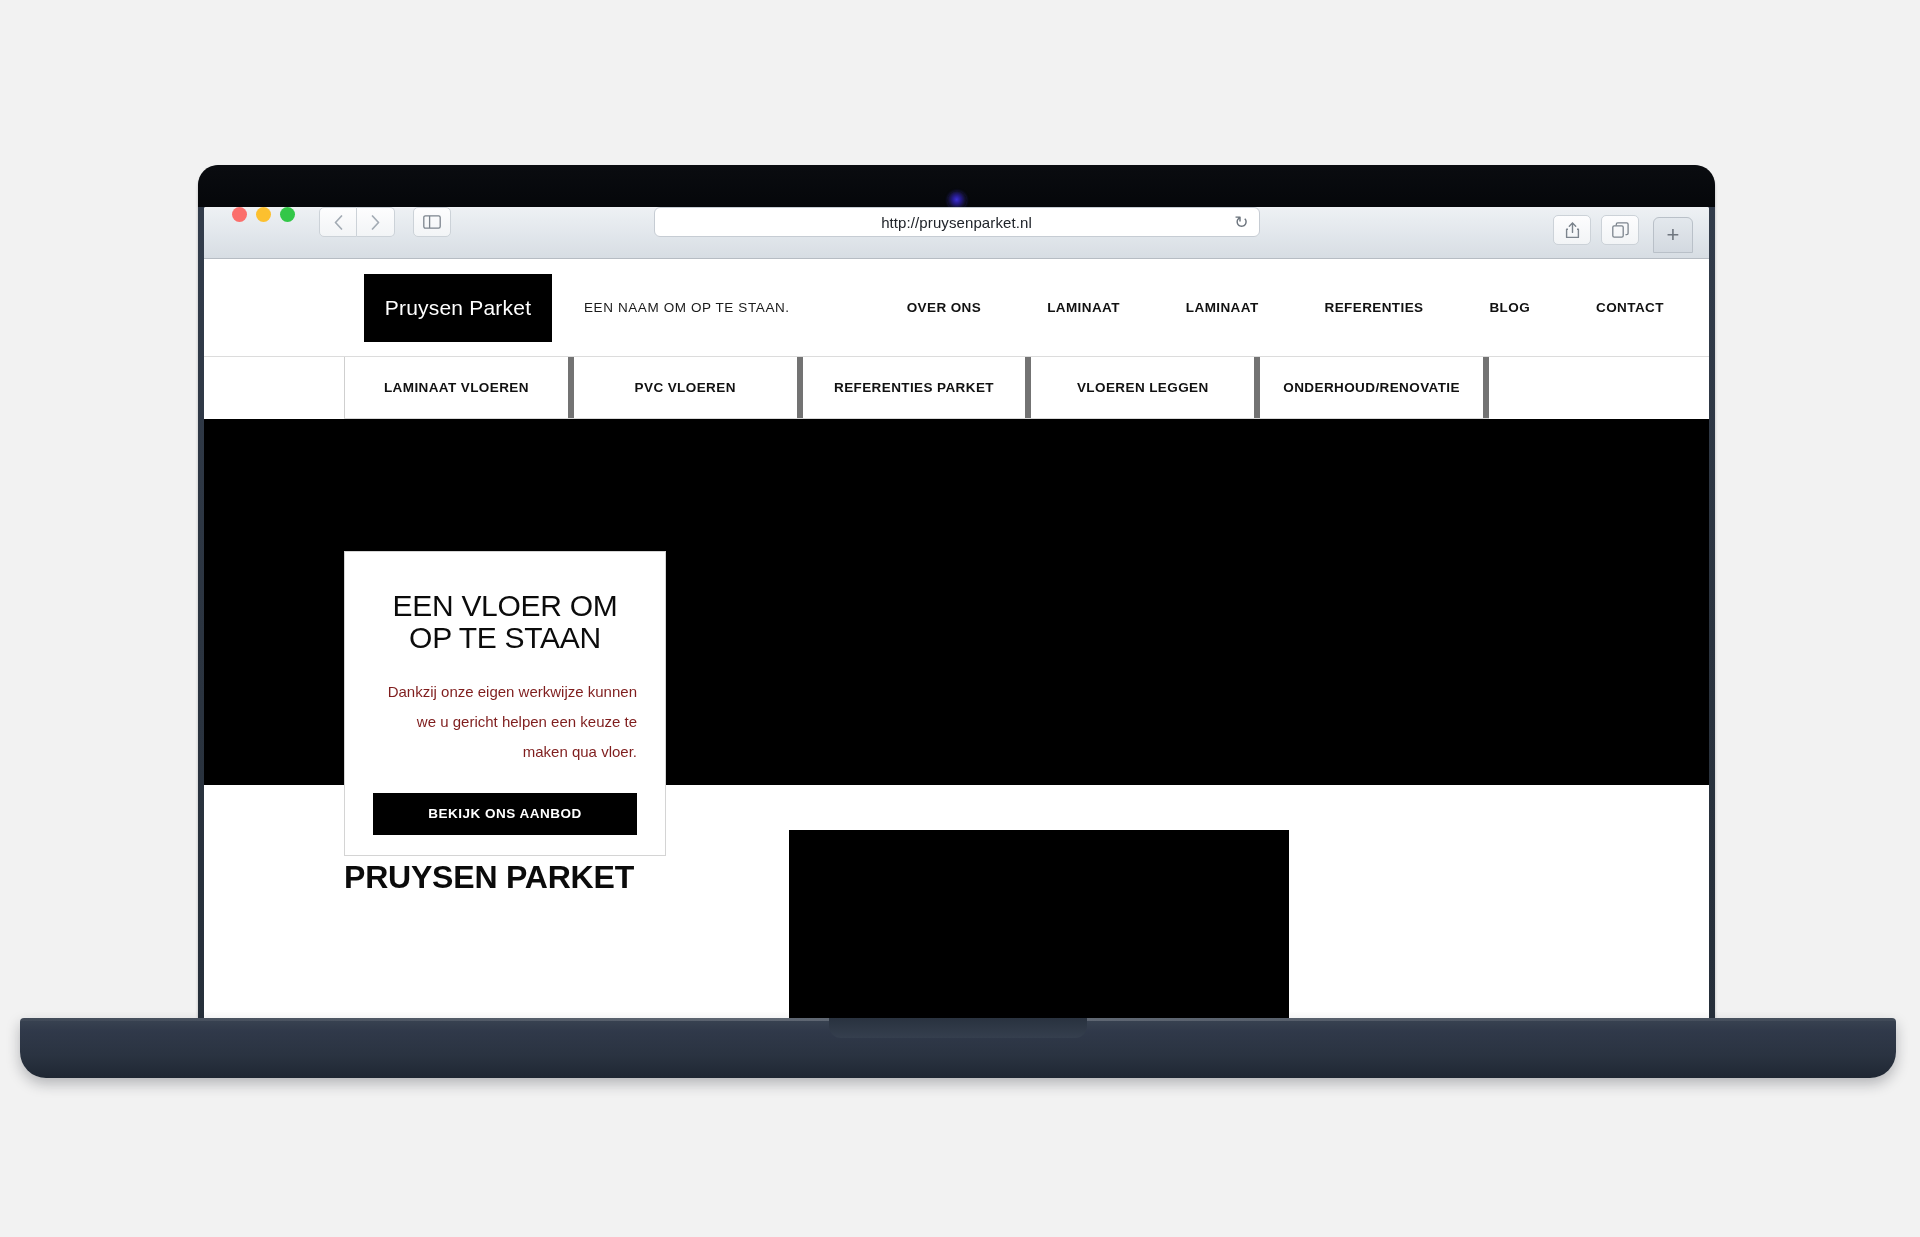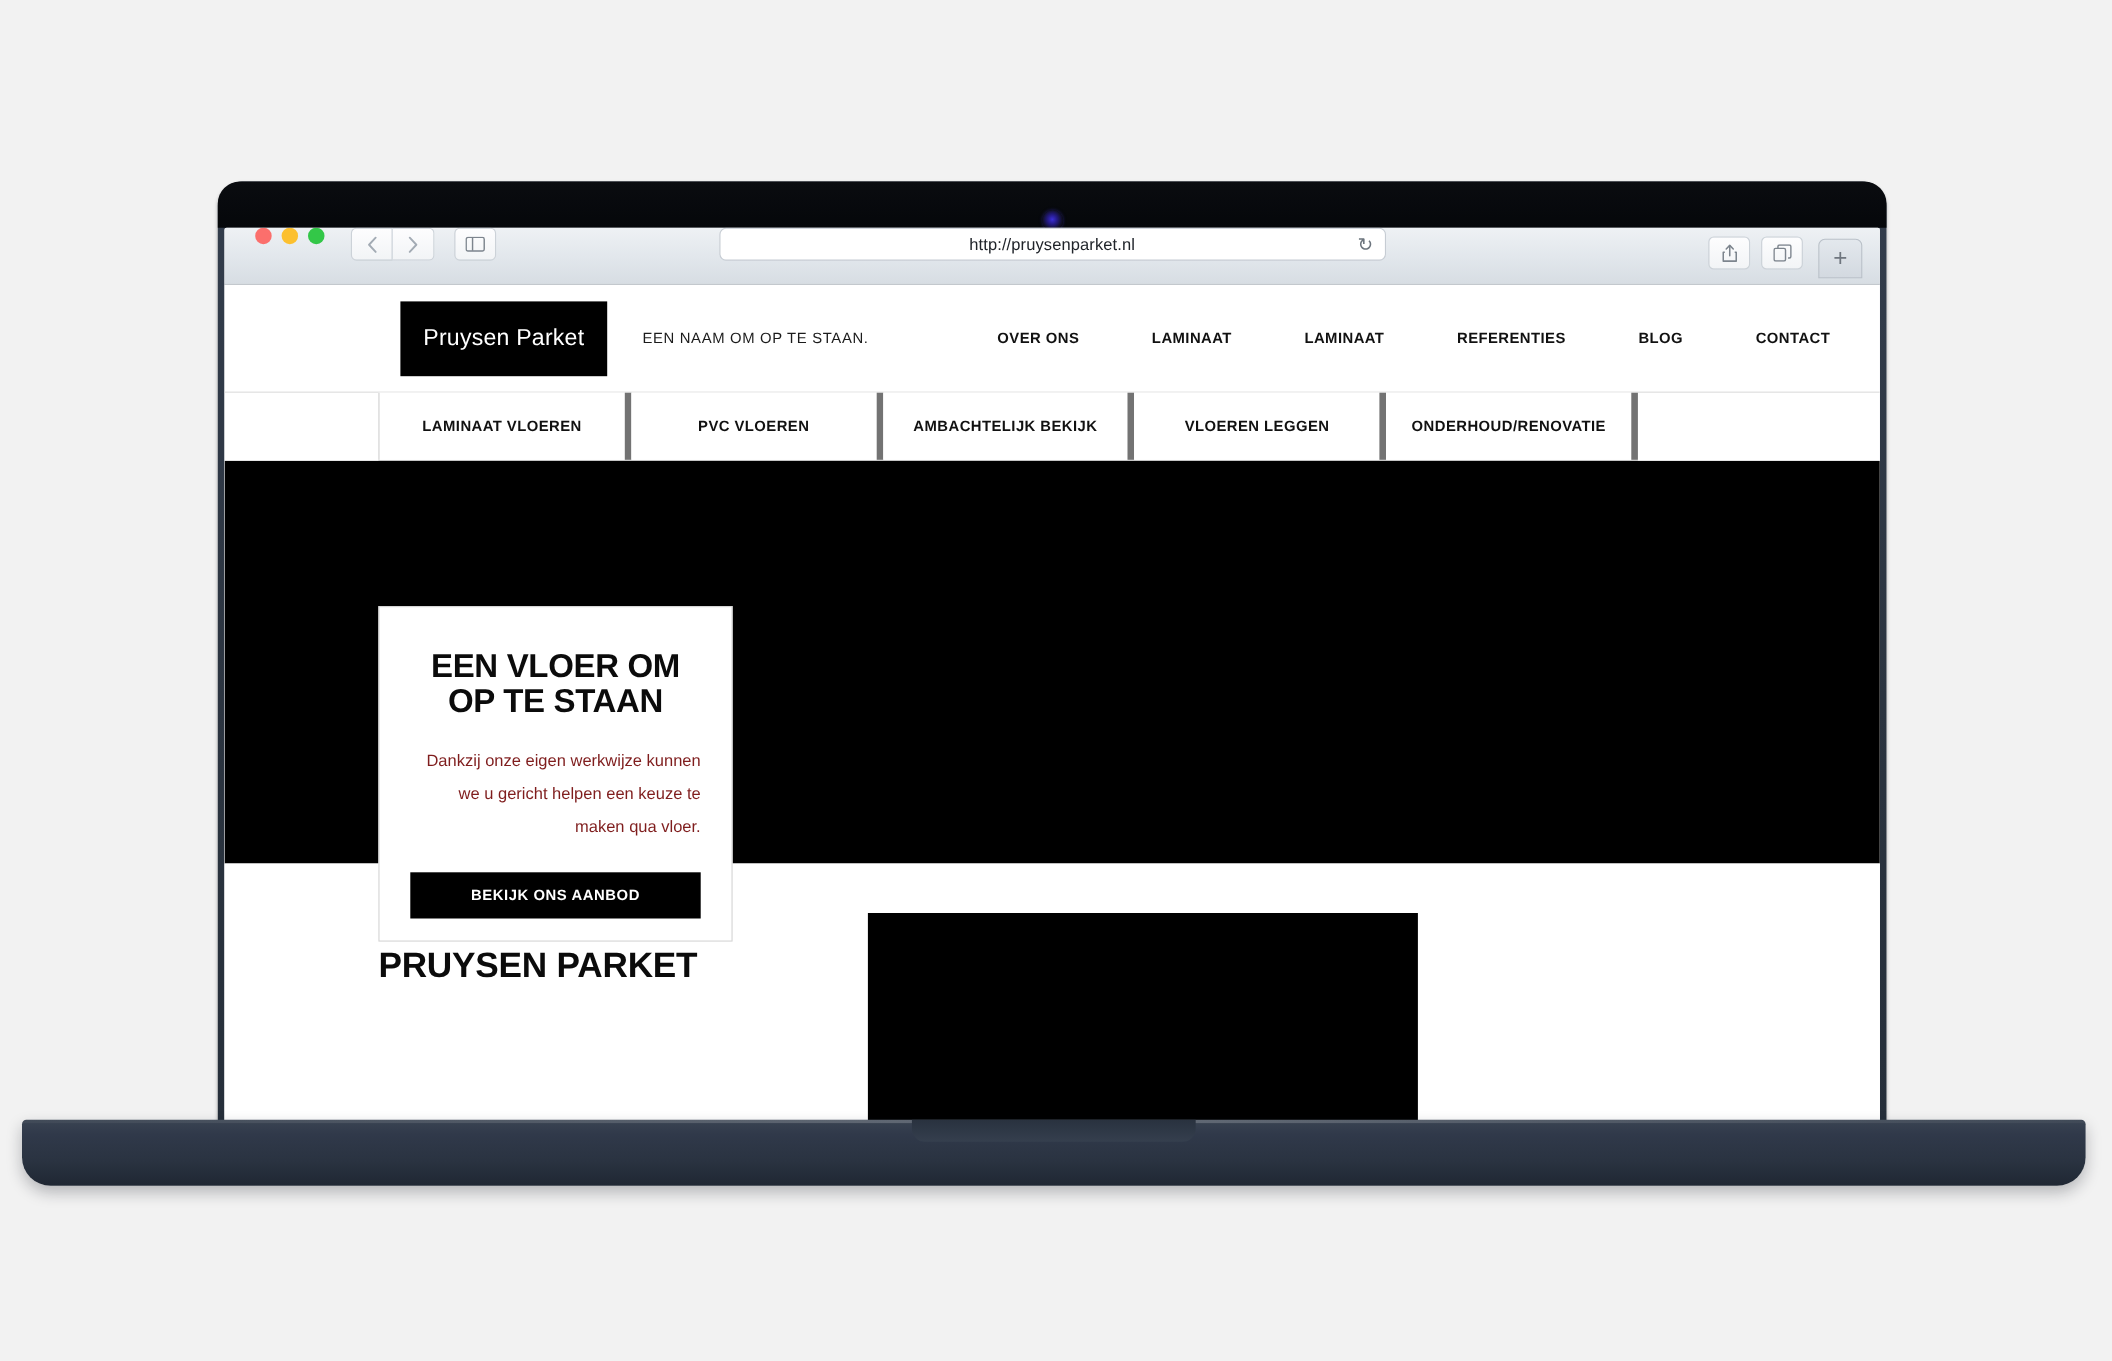--- a/index.html
+++ b/index.html
@@ -150,21 +150,21 @@
   }
   .hero-card {
     position: absolute; left: 140px; top: 132px;
     width: 322px; height: 305px;
     background: #fff; border: 1px solid #d4d4d4;
     padding: 38px 28px 0 28px;
     text-align: center;
     z-index: 4;
   }
   .hero-card h1 {
-    font-size: 30px; font-weight: bold; line-height: 1.08;
+    font-size: 30px; font-weight: normal; line-height: 1.08;
     letter-spacing: -.3px; color: #0b0b0b; margin-bottom: 22px;
   }
   .hero-card p {
     font-size: 15px; line-height: 2.0; color: #7f1d1d; font-weight: 400;
     margin-bottom: 26px;
     text-align: right;
   }
   .cta {
     display: block; width: 100%; height: 42px; background: #000; color: #fff;
     border: none; font-size: 13.5px; font-weight: bold; letter-spacing: .5px;
@@ -260,21 +260,21 @@
             <a href="#">LAMINAAT</a>
             <a href="#">REFERENTIES</a>
             <a href="#">BLOG</a>
             <a href="#">CONTACT</a>
           </nav>
         </div>
 
         <div class="cat-bar">
           <div class="cat">LAMINAAT VLOEREN</div>
           <div class="cat">PVC VLOEREN</div>
-          <div class="cat">AMBACHTELIJK BEKIJK</div>
+          <div class="cat">REFERENTIES PARKET</div>
           <div class="cat">VLOEREN LEGGEN</div>
           <div class="cat">ONDERHOUD/RENOVATIE</div>
         </div>
 
         <div class="hero">
           <div class="hero-card">
             <h1>EEN VLOER OM OP TE STAAN</h1>
             <p>Dankzij onze eigen werkwijze kunnen we u gericht helpen een keuze te maken qua vloer.</p>
             <button class="cta">BEKIJK ONS AANBOD</button>
           </div>

